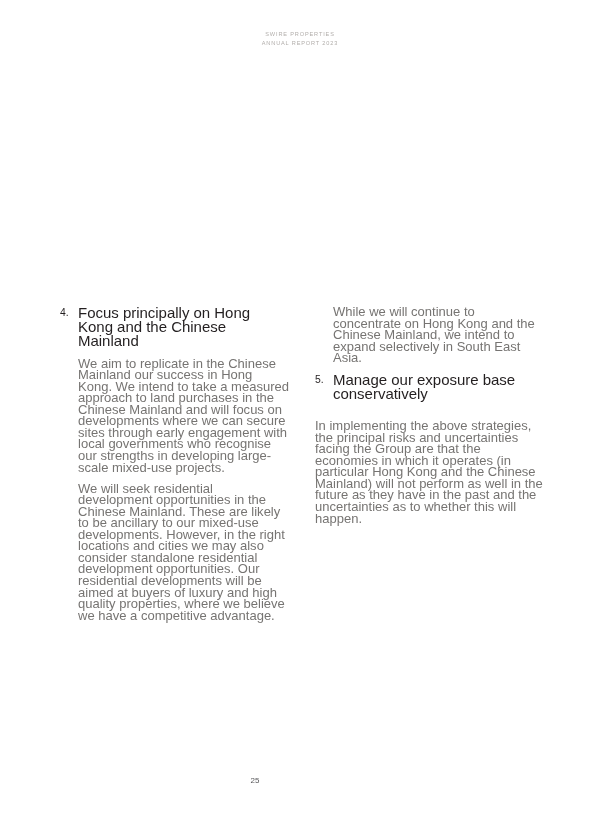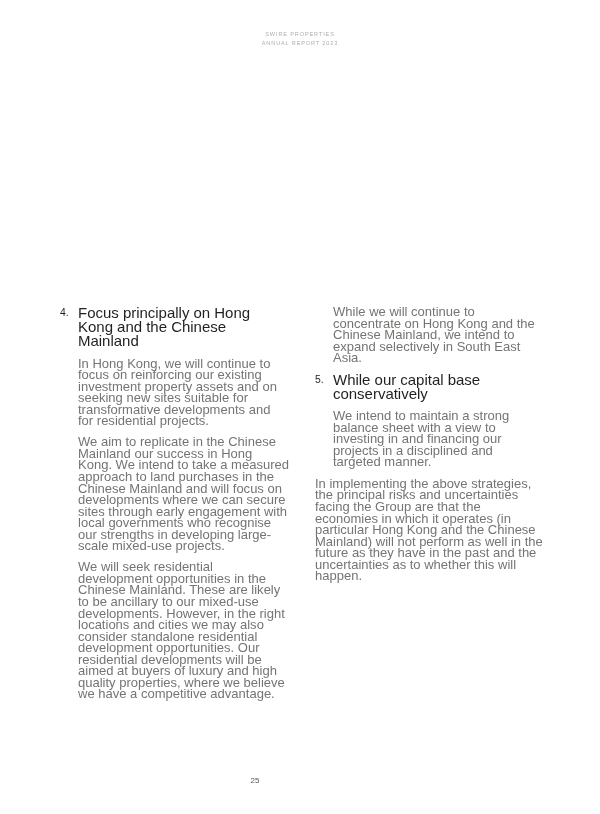--- a/index.html
+++ b/index.html
@@ -122,42 +122,40 @@
   <div class="columns">
 
     <div class="col">
 
       <div class="heading">
         <div class="num">4.</div>
         <div class="htext">Focus principally on Hong Kong and the Chinese Mainland</div>
       </div>
 
       <div class="body-block">
-        <p class="para">In Hong Kong, we will continue to focus on reinforcing our existing investment property assets and on seeking new sites suitable for transformative developments and for residential projects.</p>
         <p class="para">We aim to replicate in the Chinese Mainland our success in Hong Kong. We intend to take a measured approach to land purchases in the Chinese Mainland and will focus on developments where we can secure sites through early engagement with local governments who recognise our strengths in developing large-scale mixed-use projects.</p>
         <p class="para">We will seek residential development opportunities in the Chinese Mainland. These are likely to be ancillary to our mixed-use developments. However, in the right locations and cities we may also consider standalone residential development opportunities. Our residential developments will be aimed at buyers of luxury and high quality properties, where we believe we have a competitive advantage.</p>
       </div>
 
     </div>
 
     <div class="col">
 
       <div class="body-block">
         <p class="para">While we will continue to concentrate on Hong Kong and the Chinese Mainland, we intend to expand selectively in South East Asia.</p>
       </div>
 
       <div class="gap-before-heading"></div>
 
       <div class="heading">
         <div class="num">5.</div>
-        <div class="htext">While our capital base conservatively</div>
+        <div class="htext">Manage our exposure base conservatively</div>
       </div>
 
       <div class="body-block">
-        <p class="para">We intend to maintain a strong balance sheet with a view to investing in and financing our projects in a disciplined and targeted manner.</p>
       </div>
 
       <div class="gap-before-flush"></div>
 
       <div class="body-block flush">
         <p class="para">In implementing the above strategies, the principal risks and uncertainties facing the Group are that the economies in which it operates (in particular Hong Kong and the Chinese Mainland) will not perform as well in the future as they have in the past and the uncertainties as to whether this will happen.</p>
       </div>
 
     </div>
 

